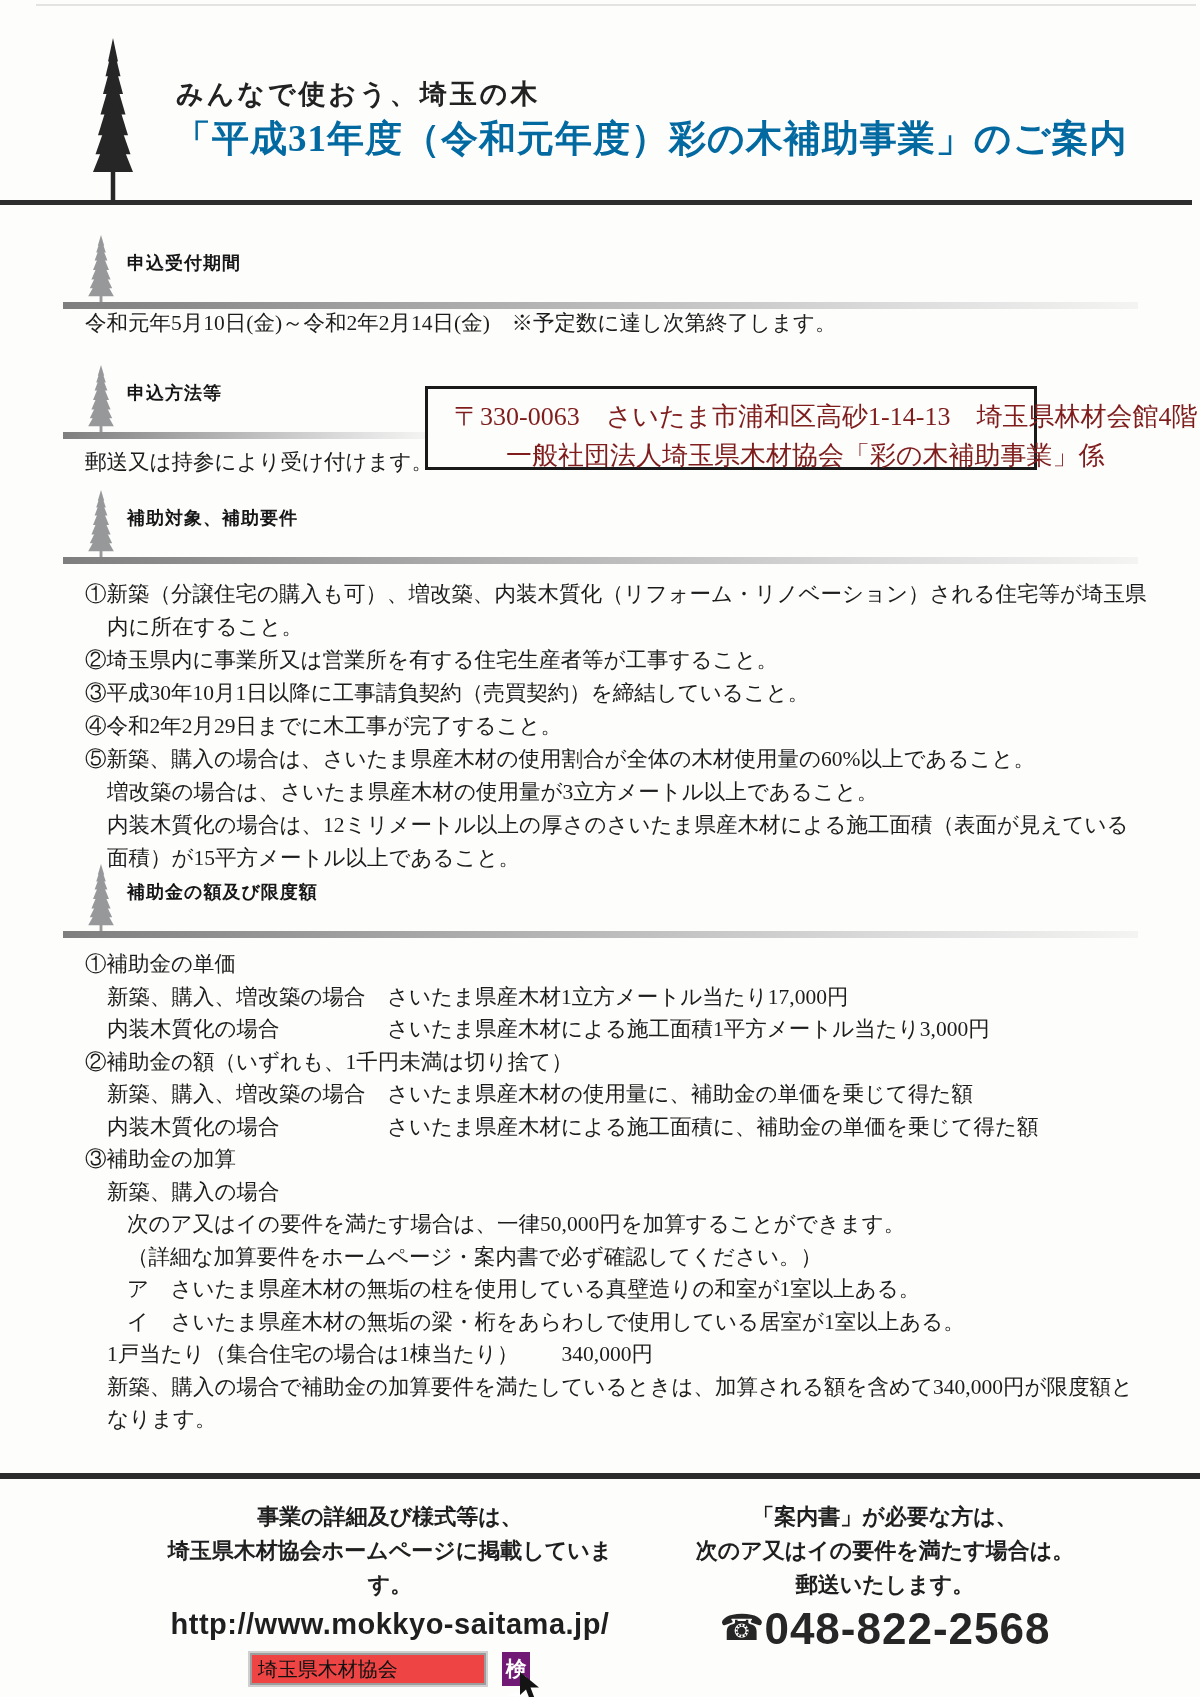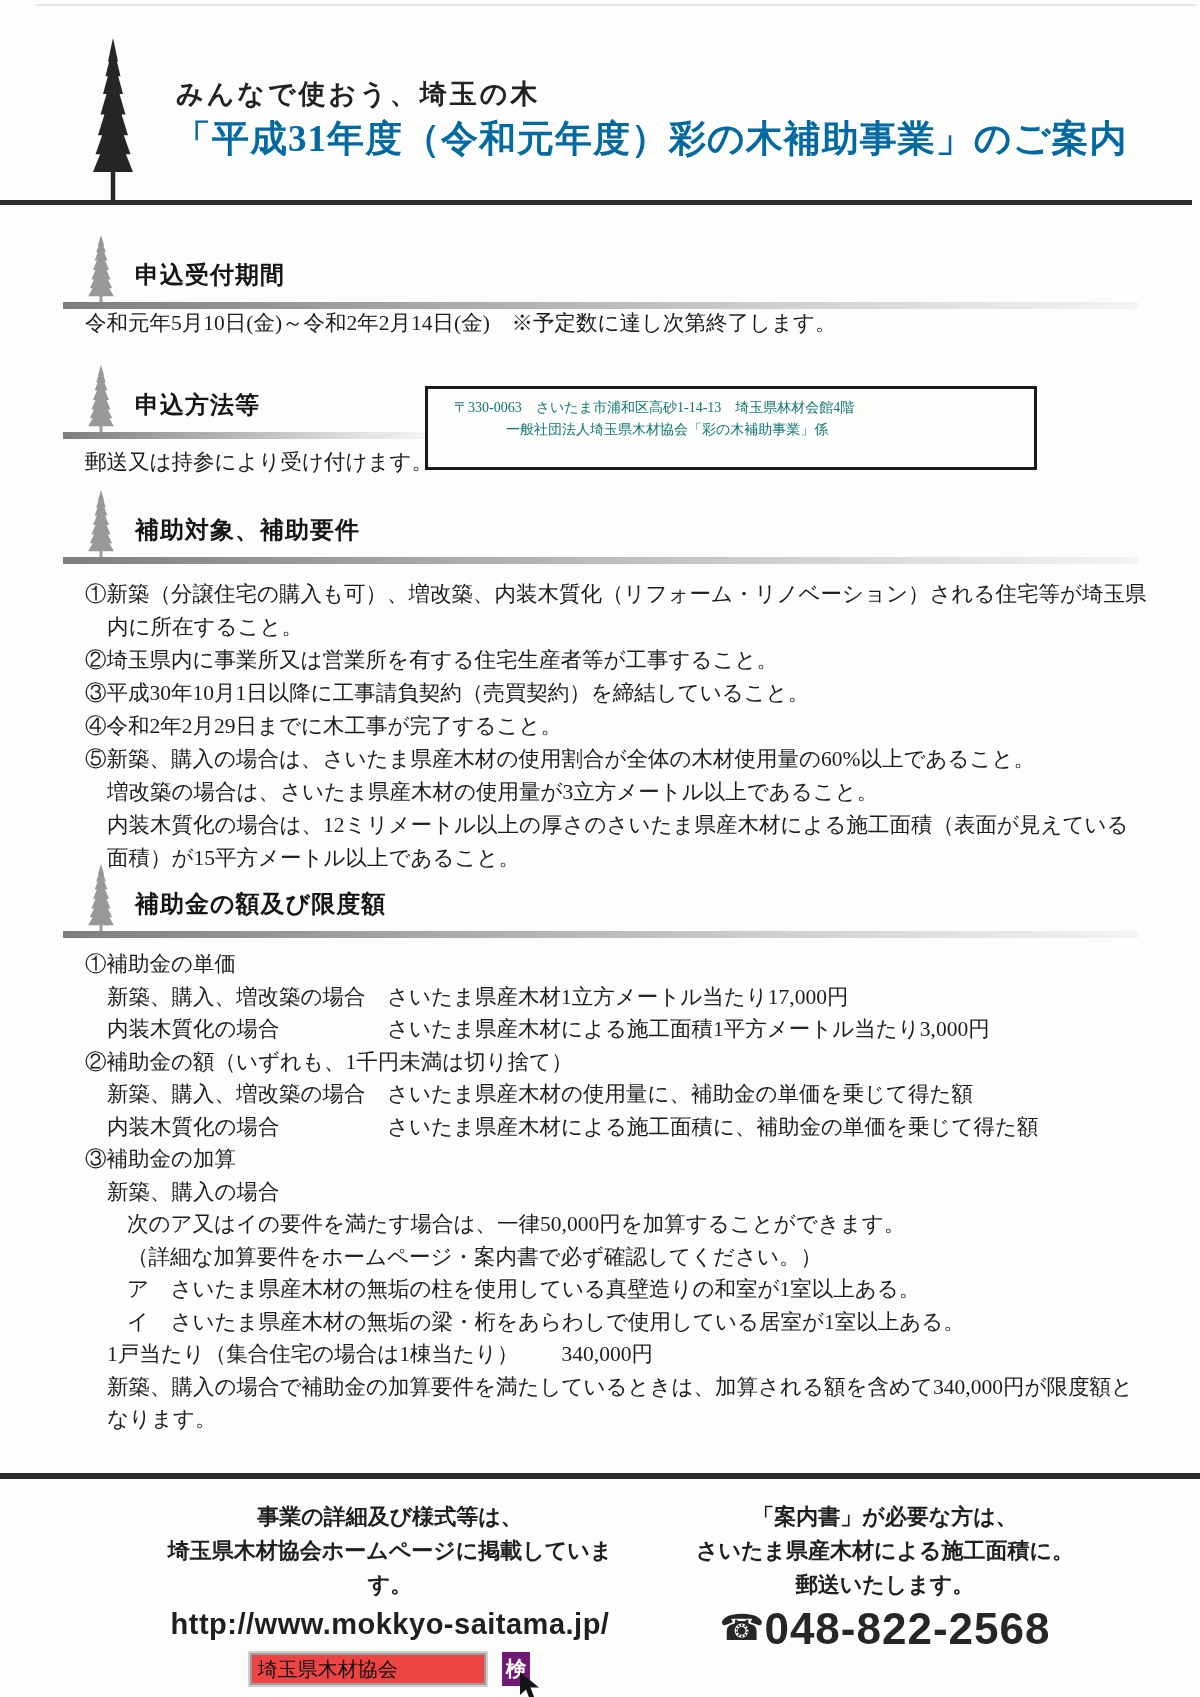--- a/index.html
+++ b/index.html
@@ -23,43 +23,43 @@
   .main-title{
     position:absolute;left:174px;top:114px;width:1010px;
     font-size:37px;font-weight:700;letter-spacing:1px;color:#0369a1;white-space:nowrap;
   }
   .top-bar{position:absolute;left:0;top:200px;width:1192px;height:5px;background:#2d2d2d;}
   .bottom-bar{position:absolute;left:0;top:1473px;width:1200px;height:6px;background:#2b2b2b;}
   
   .sec{position:absolute;left:63px;width:1075px;height:74px;}
   .sec .tree{position:absolute;left:22px;top:0;width:32px;height:74px;color:#97989a;}
   .sec h2{
-    position:absolute;left:60px;top:12px;margin:12px;
+    position:absolute;left:60px;top:12px;margin:4px;
     font-family:"Liberation Sans","DejaVu Sans",sans-serif;
-    font-size:24px;font-weight:700;letter-spacing:1px;color:#161616;white-space:nowrap;
+    font-size:18px;font-weight:700;letter-spacing:1px;color:#161616;white-space:nowrap;
   }
   .rule{
     position:absolute;left:0;bottom:0;height:7px;width:100%;
     background:linear-gradient(to right,#7e7e7e 0%,#a9a9a9 35%,#d9d9d9 75%,#f4f4f3 100%);
   }
   .rule-short{width:362px;}
   
   .bodyline{position:absolute;left:85px;margin:0;font-size:21.5px;color:#1c1c1c;white-space:nowrap;}
   .list{position:absolute;left:85px;width:1062px;}
   .list p{margin:0;font-size:21.5px;line-height:33px;color:#1c1c1c;}
   .amounts p{line-height:32.5px;}
   .i0{padding-left:22px;text-indent:-22px;}
   .i1{padding-left:22px;}
   .i2{padding-left:42px;}
   
   .addr-box{
     position:absolute;left:425px;top:386px;width:612px;height:84px;
     border:3px solid #1a1a1a;background:#fdfdfc;box-sizing:border-box;
   }
-  .addr-box p{margin:0;font-size:14px;color:#0f766e;white-space:nowrap;}
+  .addr-box p{margin:0;font-size:26px;color:#7f1d1d;white-space:nowrap;}
   .addr-l1{padding:10px 0 0 26px;}
   .addr-l2{padding:4px 0 0 78px;}
   
   .fcol{
     position:absolute;top:1500px;width:480px;text-align:center;
     font-family:"Liberation Sans","DejaVu Sans",sans-serif;color:#1f1f1f;
   }
   .fcol-left{left:150px;}
   .fcol-right{left:645px;}
   .fcol .fl{font-size:22px;font-weight:700;line-height:34px;margin:0;}
@@ -183,19 +183,19 @@
       <input class="search-input" type="text" value="埼玉県木材協会" style="">
       <span class="search-btn">検索</span>
       <svg class="cursor-icon" viewBox="0 0 24 32">
         <polygon points="2,0 2,23 8,17.5 12,28 16.5,26 12.5,15.5 21,15.5" fill="#141414"></polygon>
       </svg>
     </div>
   </div>
 
   <div class="fcol fcol-right">
     <p class="fl">「案内書」が必要な方は、</p>
-    <p class="fl">さいたま県産木材による施工面積に。</p>
+    <p class="fl">次のア又はイの要件を満たす場合は。</p>
     <p class="fl">郵送いたします。</p>
     <div class="phone-row">
       <span class="phone-glyph">☎</span><span class="phone-num">048-822-2568</span>
     </div>
   </div>
 </div>
 
 </body></html>

